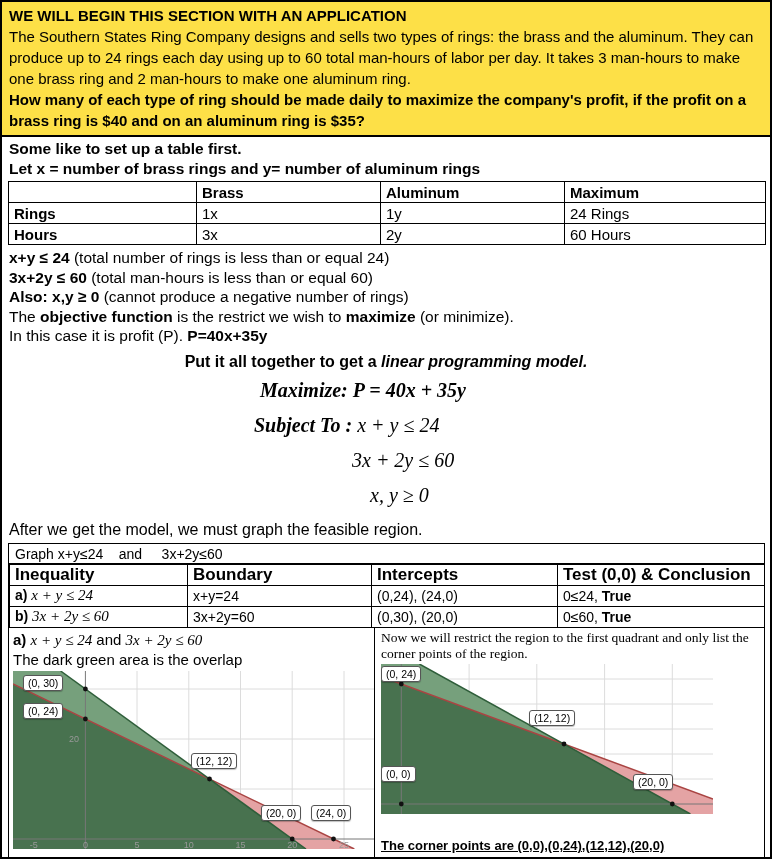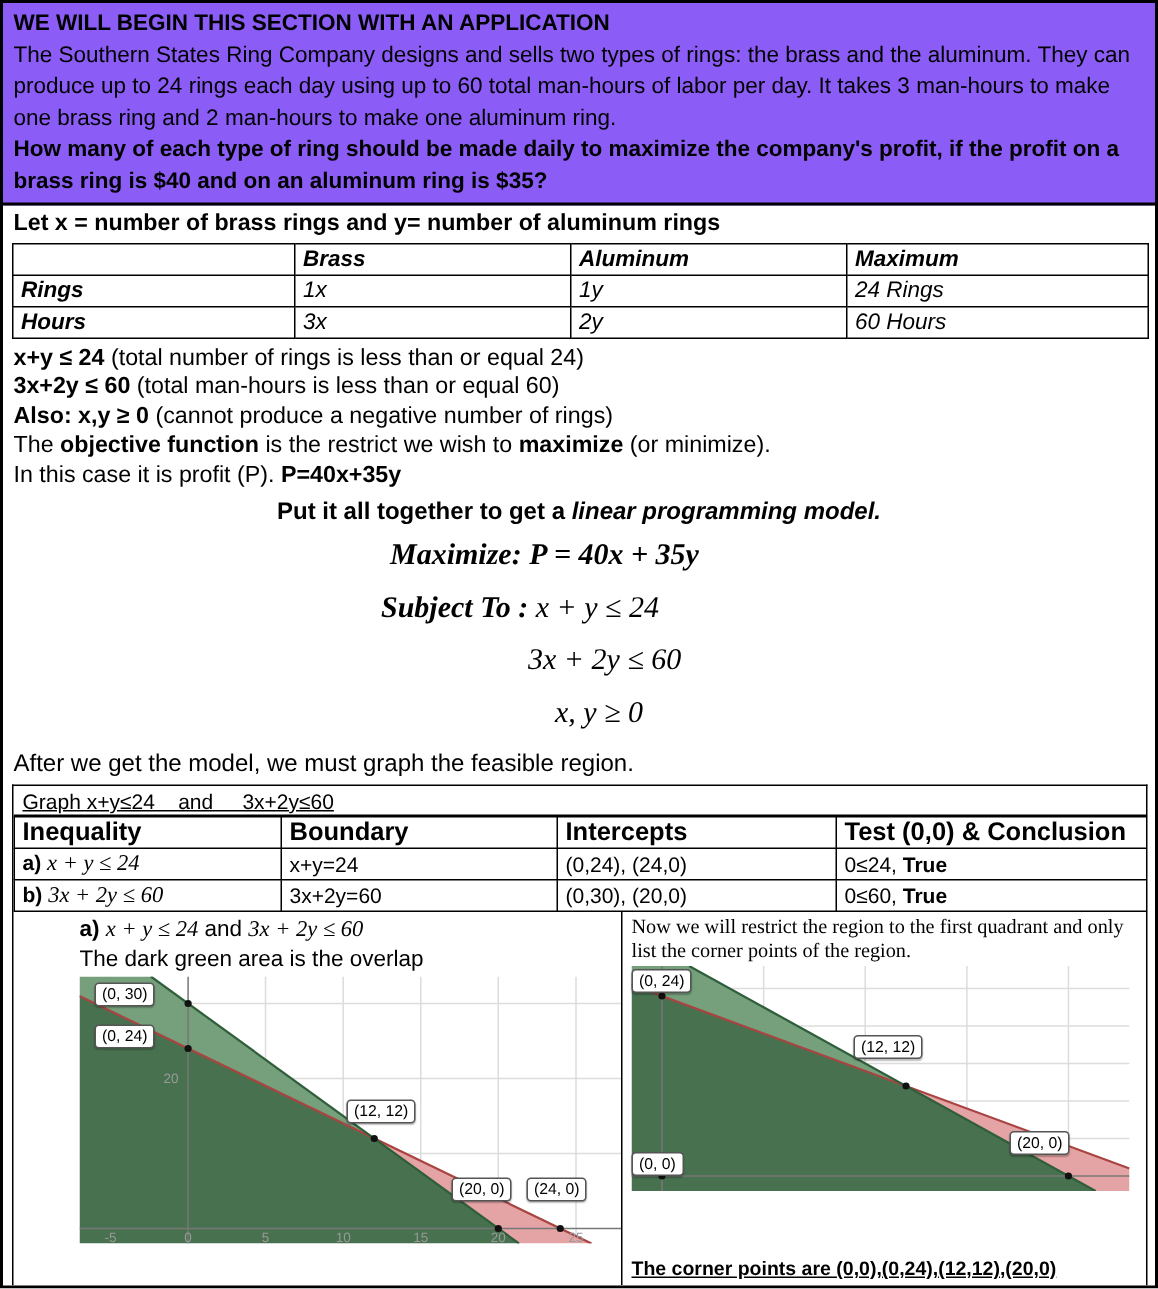--- a/index.html
+++ b/index.html
@@ -2,53 +2,53 @@
 <html><head>
 <meta charset="utf-8">
 <style>
   * { margin:0; padding:0; box-sizing:border-box; }
   html,body { background:#ffffff; }
   body { width:772px; height:859px; font-family:"Liberation Sans",sans-serif; color:#000; }
   .page { width:772px; height:859px; border:2px solid #000; overflow:hidden; display:flex; flex-direction:column; background:#fff; }
   .bold { font-weight:bold; }
   .italic { font-style:italic; }
 
-  .intro { background:#8b5cf6; border-bottom:2px solid #000; padding:3px 7px 4px 7px; font-size:15px; line-height:21px; }
+  .intro { background:#fde047; border-bottom:2px solid #000; padding:3px 7px 4px 7px; font-size:15px; line-height:21px; }
   .intro-title { font-weight:bold; }
   .intro-question { font-weight:bold; }
 
   .setup { padding:2px 7px 0 7px; font-size:15.5px; line-height:19.5px; font-weight:bold; }
 
-  table.t1 { border-collapse:collapse; margin:3px 7px 0 6px; width:757px; table-layout:fixed; font-size:15px;font-style:italic; }
+  table.t1 { border-collapse:collapse; margin:3px 7px 0 6px; width:757px; table-layout:fixed; font-size:15px; }
   table.t1 td { border:1px solid #000; padding:0 5px; height:21px; vertical-align:middle; }
 
   .constraints { padding:3px 7px 1px 7px; font-size:15.5px; line-height:19.5px; }
 
   .model-heading { text-align:center; font-size:16px; margin-top:6px; }
   .model-block { font-family:"Liberation Serif",serif; margin-top:8px; }
   .m-line { height:24px; margin-bottom:11px; font-size:20px; }
   .m-label { font-weight:bold; font-style:italic;text-align:right; }
   .m-expr { font-style:italic; }
   .m-expr-bold { font-style:italic; font-weight:bold; }
   .m1 { margin-left:258px; }
   .m2 { margin-left:252px; }
   .m3 { margin-left:350px; }
   .m4 { margin-left:368px; }
 
   .after-text { font-size:16px; padding:2px 7px; }
 
   .lower { flex:1; overflow:hidden; display:flex; flex-direction:column; margin:2px 5px 0 6px; border:1px solid #000; border-bottom:none; }
-  .t2-caption { border-bottom:1px solid #000; font-size:14px; padding:2px 6px; white-space:pre; height:20px;text-decoration:underline; }
+  .t2-caption { border-bottom:1px solid #000; font-size:14px; padding:2px 6px; white-space:pre; height:20px; }
   table.t2 { border-collapse:collapse; width:100%; table-layout:fixed; }
   table.t2 th, table.t2 td { border:1px solid #000; padding:0 5px; text-align:left; vertical-align:middle; }
   table.t2 th { font-size:17px; height:18px; }
   table.t2 td { font-size:14px; height:21px; }
   .mathser { font-family:"Liberation Serif",serif; font-style:italic; font-size:15px; }
 
-  .panels { flex:1; display:flex; overflow:hidden;margin-left:40px; }
+  .panels { flex:1; display:flex; overflow:hidden; }
   .panel-left { width:366px; border-right:1px solid #000; padding:2px 0 0 4px; overflow:hidden; }
   .panel-right { flex:1; display:flex; flex-direction:column; padding:2px 4px 2px 4px; overflow:hidden; }
   .lp-heading { font-size:15px; line-height:19px; }
   .lp-subtitle { font-size:15px; line-height:19px; }
   .rp-note { font-family:"Liberation Serif",serif; font-size:13.5px; line-height:16px; padding:0 2px; }
   .corner-footer { margin-top:auto; font-weight:bold; font-size:13px; padding:1px 2px 2px 2px;text-decoration:underline; }
 
   .graphwrap { position:relative; margin-top:2px; background:#fff; }
   .gw-left { width:362px; height:178px; }
   .gw-right { width:332px; height:150px; margin-left:2px; }
@@ -59,20 +59,21 @@
 
 <div class="page">
 
   <section class="intro">
     <p class="intro-title">WE WILL BEGIN THIS SECTION WITH AN APPLICATION</p>
     <p class="intro-body">The Southern States Ring Company designs and sells two types of rings: the brass and the aluminum. They can produce up to 24 rings each day using up to 60 total man-hours of labor per day. It takes 3 man-hours to make one brass ring and 2 man-hours to make one aluminum ring.</p>
     <p class="intro-question">How many of each type of ring should be made daily to maximize the company's profit, if the profit on a brass ring is $40 and on an aluminum ring is $35?</p>
   </section>
 
   <section class="setup">
+    <p>Some like to set up a table first.</p>
     <p>Let x = number of brass rings and y= number of aluminum rings</p>
   </section>
 
   <table class="t1">
     <colgroup>
         <col style="width:188px">
         <col style="width:184px">
         <col style="width:184px">
         <col style="width:201px">
       </colgroup>
@@ -228,21 +229,21 @@
             <line x1="0" y1="140" x2="332" y2="140" stroke="#777777" stroke-width="1"></line>
             <g fill="#111111">
               <circle cx="20.3" cy="20" r="2.4"></circle>
               <circle cx="183" cy="80" r="2.4"></circle>
               <circle cx="20.3" cy="140" r="2.4"></circle>
               <circle cx="291.3" cy="140" r="2.4"></circle>
             </g>
           </svg>
           <div class="co" style="left:0px; top:2px;">(0, 24)</div>
           <div class="co" style="left:148px; top:46px;">(12, 12)</div>
-          <div class="co" style="left:0px; top:124px;">(0, 0)</div>
+          <div class="co" style="left:0px; top:102px;">(0, 0)</div>
           <div class="co" style="left:252px; top:110px;">(20, 0)</div>
         </div>
 
         <p class="corner-footer">The corner points are (0,0),(0,24),(12,12),(20,0)</p>
       </div>
 
     </div>
   </div>
 
 </div>

